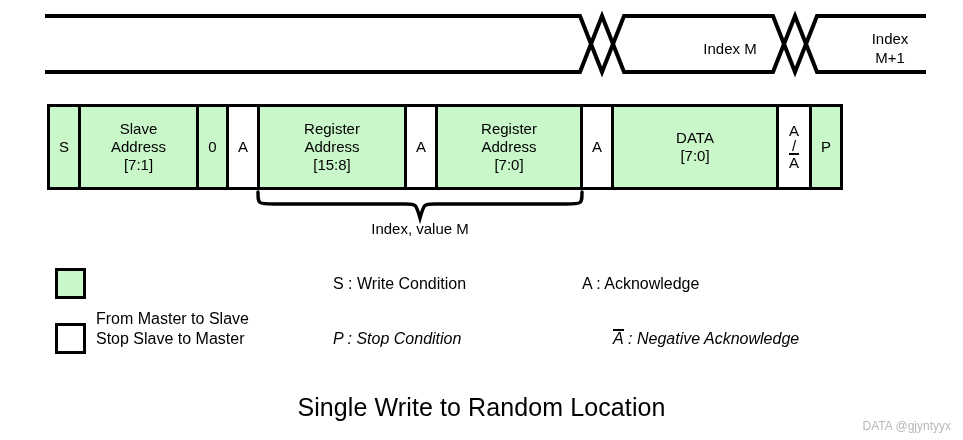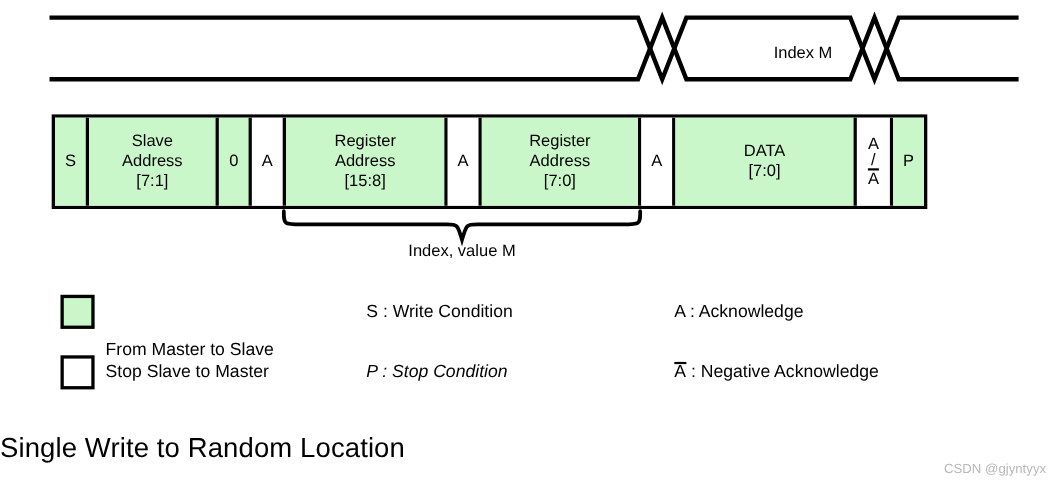--- a/index.html
+++ b/index.html
@@ -103,30 +103,30 @@
   .legend-text {
     position: absolute;
     font-size: 16px;
     line-height: 20px;
     white-space: nowrap;
   }
   #legend-text-master { left: 96px;  top: 274px; margin-top: 35px; }
   #legend-text-slave  { left: 96px;  top: 329px; }
   #legend-text-start  { left: 333px; top: 274px; }
   #legend-text-stop   { left: 333px; top: 329px; font-style: italic; }
-  #legend-text-ack    { left: 613px; top: 274px; }
-  #legend-text-nack   { left: 613px; top: 329px; }
+  #legend-text-ack    { left: 582px; top: 274px; }
+  #legend-text-nack   { left: 613px; top: 329px; font-style: italic; }
 
   
   #figure-title {
     position: absolute;
     left: 0;
     top: 393px;
     width: 963px;
-    text-align: left;
+    text-align: center;
     font-size: 25px;
     letter-spacing: 0.1px;
   }
 
   
   #watermark {
     position: absolute;
     right: 12px;
     bottom: 7px;
     font-size: 12px;
@@ -138,20 +138,22 @@
 <body>
 
 <div id="index-waveform">
   <svg width="890" height="84" viewBox="0 0 890 84">
 
     <path d="M 5,10 L 540,10 L 562,66 L 584,10 L 733,10 L 755,66 L 777,10 L 886,10" fill="none" stroke="#000000" stroke-width="4" stroke-linejoin="miter"></path>
 
     <path d="M 5,66 L 540,66 L 562,10 L 584,66 L 733,66 L 755,10 L 777,66 L 886,66" fill="none" stroke="#000000" stroke-width="4" stroke-linejoin="miter"></path>
   </svg>
   <div class="wave-label" id="wave-label-m">Index M</div>
+  <div class="wave-label" id="wave-label-m1" style="white-space: pre-line;">Index
+M+1</div>
 </div>
 
 <div id="packet-frame">
 
   <div class="packet-cell cell-master" style="width:31px">
     <span>S</span>
   </div>
 
   <div class="packet-cell cell-master" style="width:118px">
     <span>Slave
@@ -224,13 +226,13 @@
 <div class="legend-text" id="legend-text-slave">Stop Slave to Master</div>
 
 <div class="legend-text" id="legend-text-start">S : Write Condition</div>
 <div class="legend-text" id="legend-text-stop">P : Stop Condition</div>
 <div class="legend-text" id="legend-text-ack">A : Acknowledge</div>
 
 <div class="legend-text" id="legend-text-nack"><span class="overbar">A</span><span> : Negative Acknowledge</span></div>
 
 <div id="figure-title">Single Write to Random Location</div>
 
-<div id="watermark">CSDN @gjyntyyx</div>
+<div id="watermark">DATA @gjyntyyx</div>
 
 </body></html>

